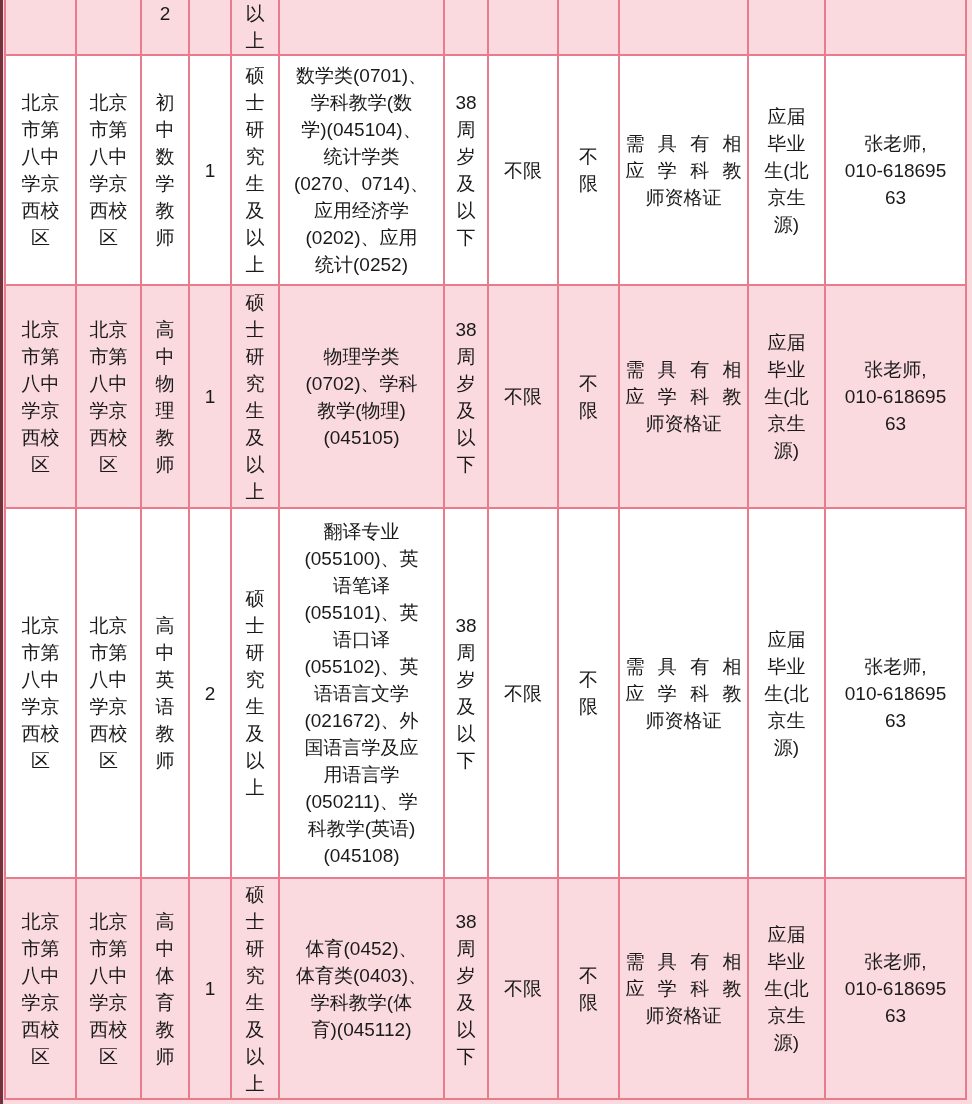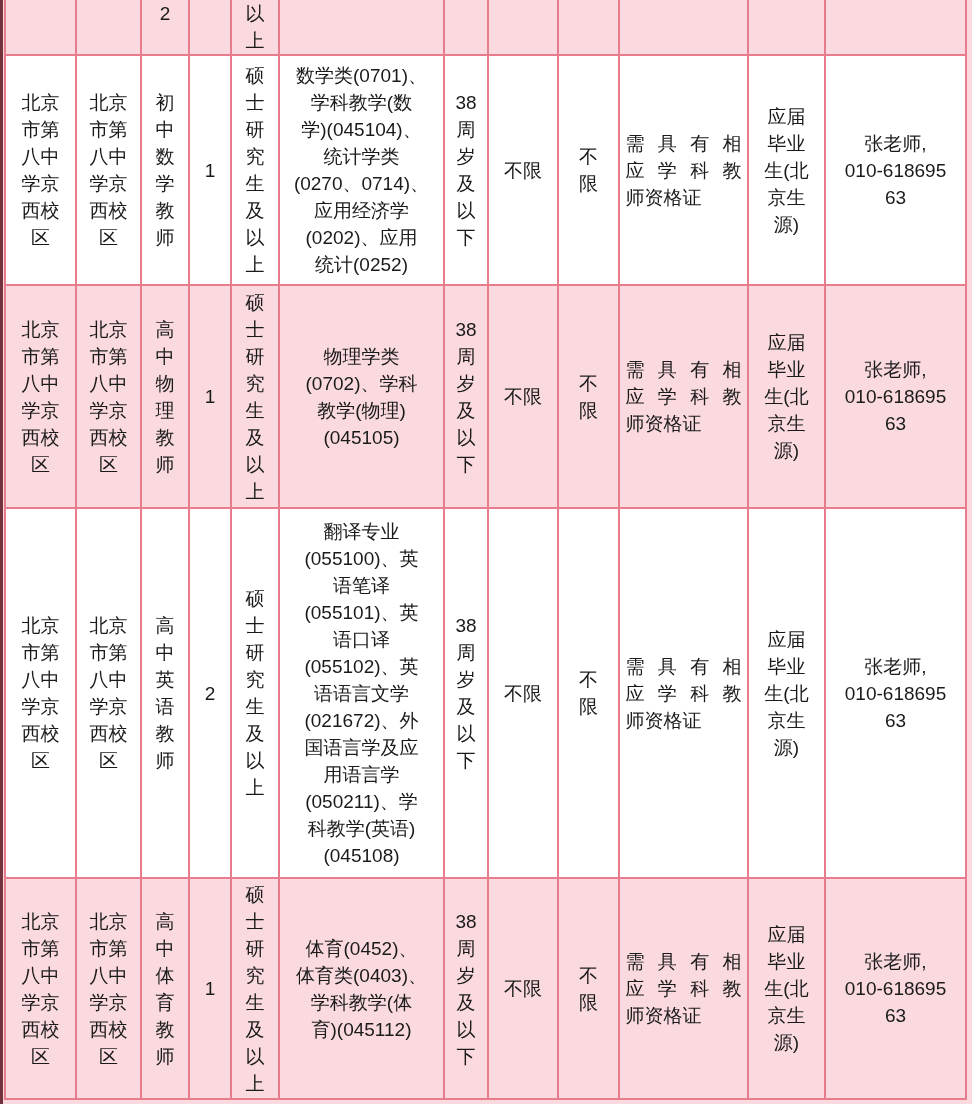--- a/index.html
+++ b/index.html
@@ -42,21 +42,21 @@
   }
   tr.pink td  { background: #fadadf; }
   tr.white td { background: #ffffff; }
   tr.partial td { vertical-align: top; }
   td.major {
     text-align: left;
     padding: 2px 6px;
   }
   .cert-text {
     display: inline-block;
-    text-align: left;
+    text-align: center;
     word-spacing: 8px;
     white-space: pre-line;
   }
   .source-text {
     display: inline-block;
     text-align: center;
     white-space: pre-line;
   }
 </style>
 </head>

